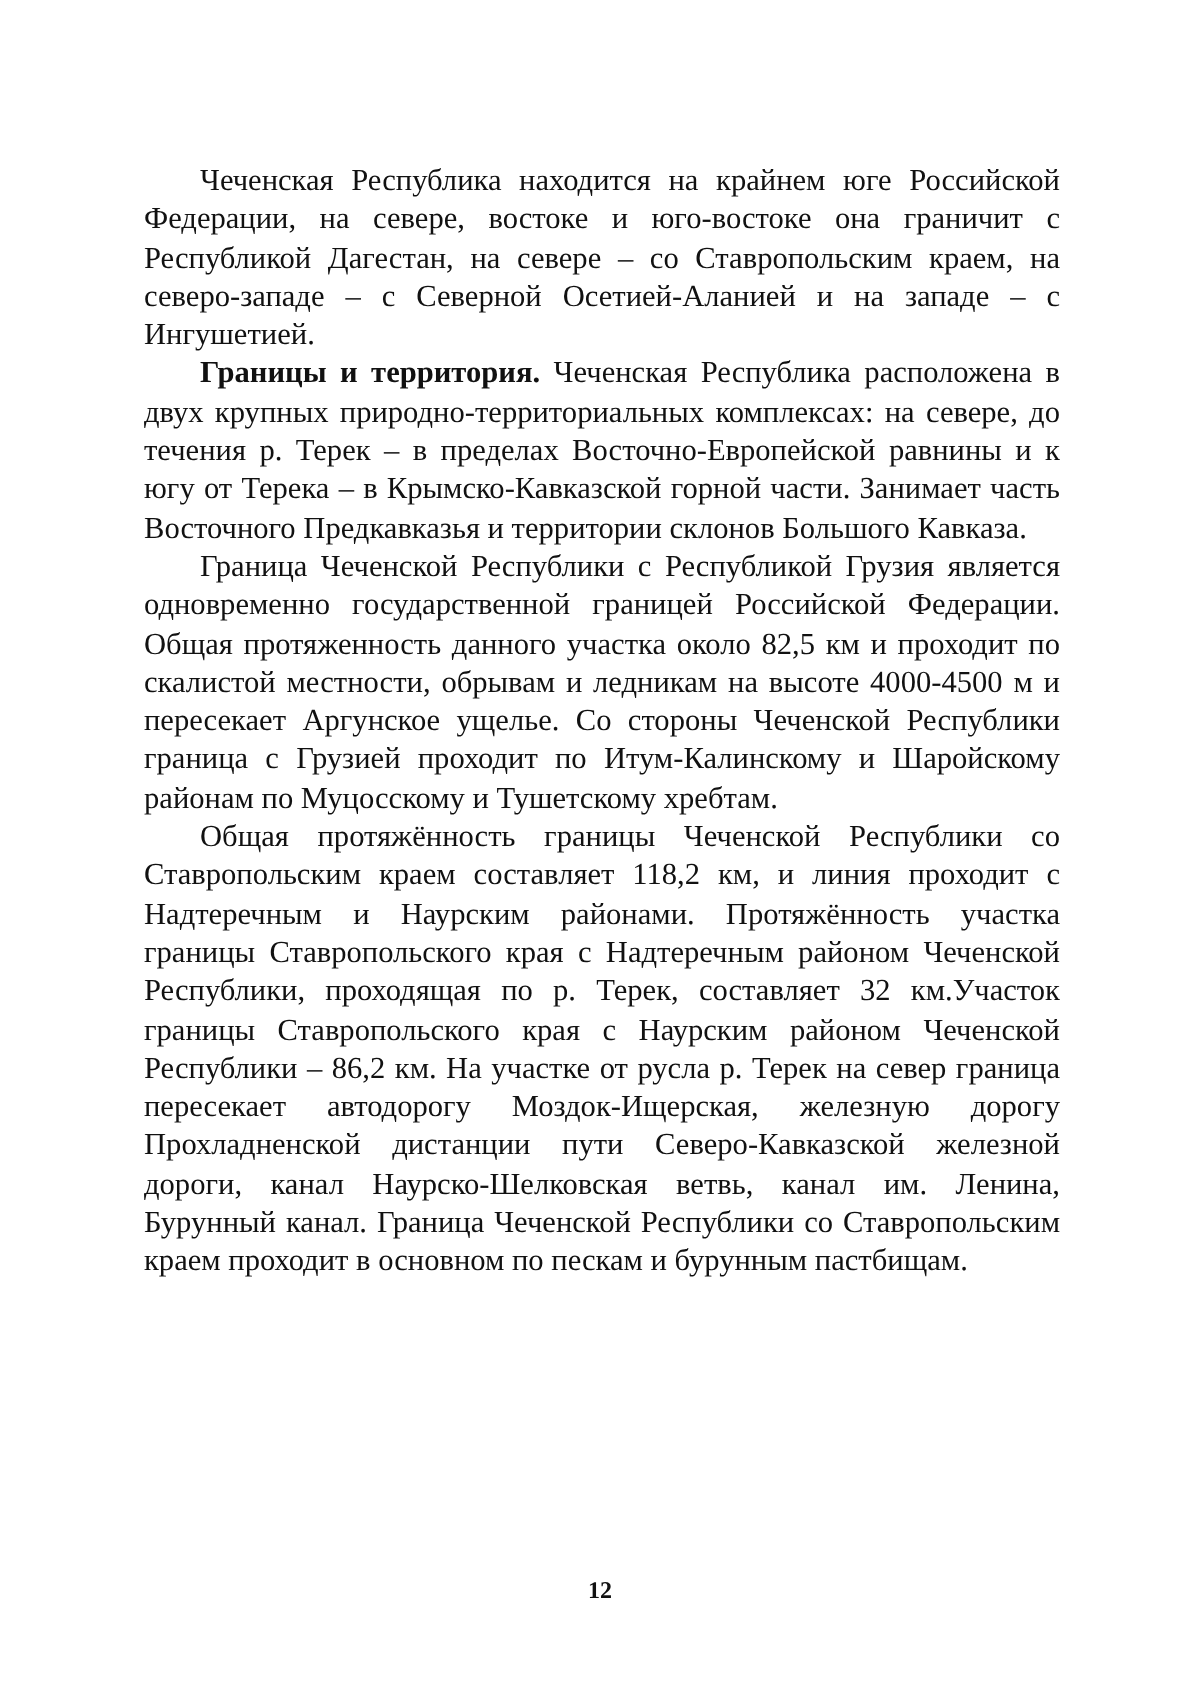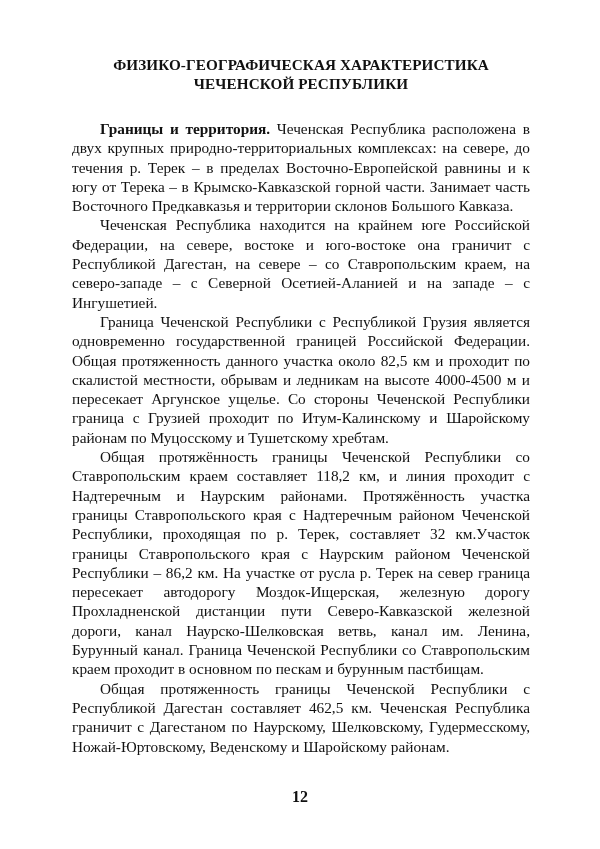--- a/index.html
+++ b/index.html
@@ -44,35 +44,30 @@
     .para .lead {
       font-weight: bold;
     }
     .page-number {
       position: absolute;
       top: 788px;
       left: 0;
       width: 600px;
       text-align: center;
       font-weight: bold;
-      font-size: 16px;
+      font-size: 12px;
       font-family: "Liberation Serif", "DejaVu Serif", serif;
     }
   </style>
 </head>
 <body>
 
 <div class="page">
-  <h1 class="title">
-    <span>ФИЗИКО-ГЕОГРАФИЧЕСКАЯ ХАРАКТЕРИСТИКА</span>
-    <span>ЧЕЧЕНСКОЙ РЕСПУБЛИКИ</span>
-  </h1>
 
   <div class="body-text">
+    <p class="para"><span>Чеченская Республика находится на крайнем юге Российской Федерации, на севере, востоке и юго-востоке она граничит с Респуб­ликой Дагестан, на севере – со Ставропольским краем, на северо-западе – с Северной Осетией-Аланией и на западе – с Ингушетией.</span></p>
     <p class="para"><span class="lead">Границы и территория.</span><span> Чеченская Республика расположена в двух крупных природно-территориальных комплексах: на севере, до течения р. Терек – в пределах Восточно-Европейской равнины и к югу от Терека – в Крымско-Кавказской горной части. Занимает часть Восточного Предкавказья и территории склонов Большого Кавказа.</span></p>
-    <p class="para"><span>Чеченская Республика находится на крайнем юге Российской Федерации, на севере, востоке и юго-востоке она граничит с Респуб­ликой Дагестан, на севере – со Ставропольским краем, на северо-западе – с Северной Осетией-Аланией и на западе – с Ингушетией.</span></p>
     <p class="para"><span>Граница Чеченской Республики с Республикой Грузия является одновременно государственной границей Российской Федерации. Общая протяженность данного участка около 82,5 км и проходит по скалистой местности, обрывам и ледникам на высоте 4000-4500 м и пересекает Аргунское ущелье. Со стороны Чеченской Республики граница с Грузией проходит по Итум-Калинскому и Шаройскому районам по Муцосскому и Тушетскому хребтам.</span></p>
     <p class="para"><span>Общая протяжённость границы Чеченской Республики со Став­ропольским краем составляет 118,2 км, и линия проходит с Надтереч­ным и Наурским районами. Протяжённость участка границы Ставро­польского края с Надтеречным районом Чеченской Республики, про­ходящая по р. Терек, составляет 32 км.Участок границы Ставрополь­ского края с Наурским районом Чеченской Республики – 86,2 км. На участке от русла р. Терек на север граница пересекает автодорогу Моздок-Ищерская, железную дорогу Прохладненской дистанции пути Северо-Кавказской железной дороги, канал Наурско-Шелковская ветвь, канал им. Ленина, Бурунный канал. Граница Чеченской Рес­публики со Ставропольским краем проходит в основном по пескам и бурунным пастбищам.</span></p>
-    <p class="para"><span>Общая протяженность границы Чеченской Республики с Респуб­ликой Дагестан составляет 462,5 км. Чеченская Республика граничит с Дагестаном по Наурскому, Шелковскому, Гудермесскому, Ножай-Юртовскому, Веденскому и Шаройскому районам.</span></p>
   </div>
 </div>
 
 <div class="page-number">12</div>
 
 </body></html>

